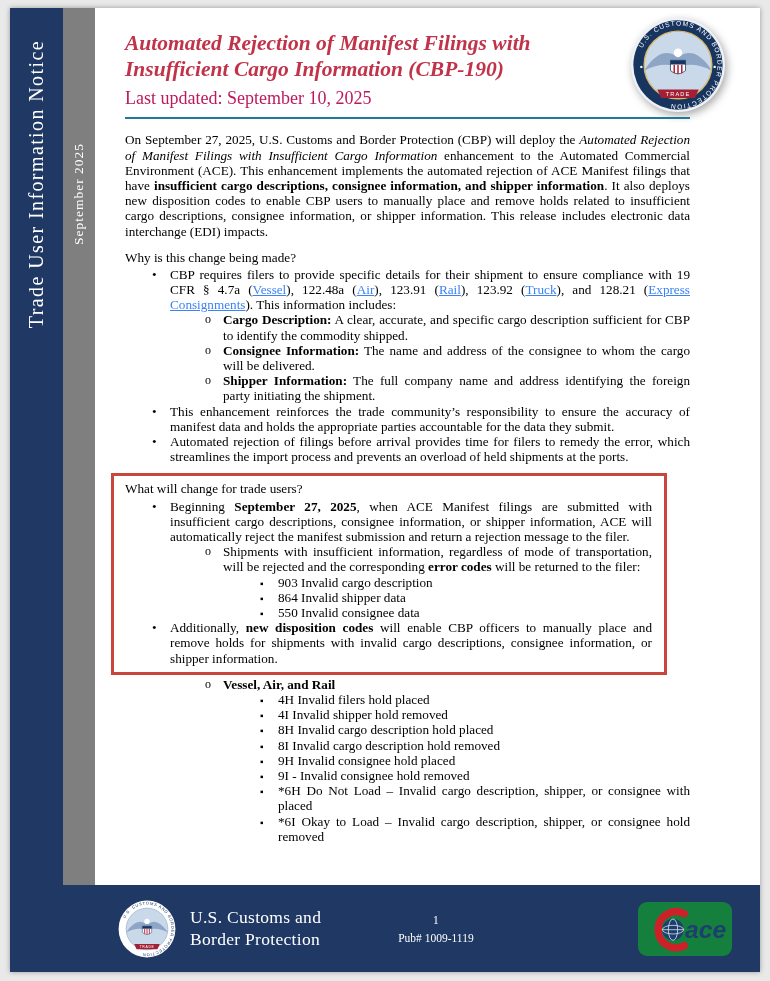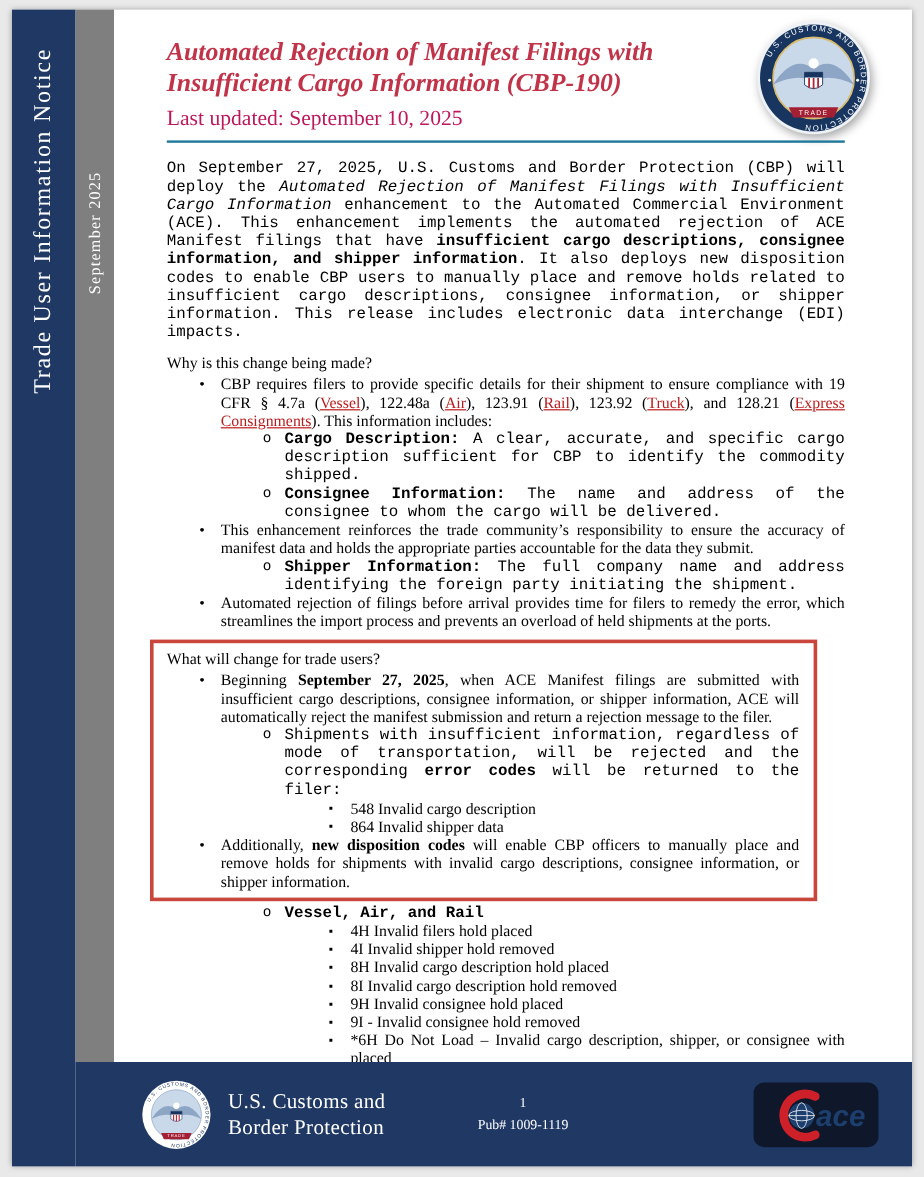--- a/index.html
+++ b/index.html
@@ -11,51 +11,51 @@
   .bar-navy{position:absolute;left:0;top:0;width:53px;height:100%;background:#1F3864;}
   .bar-gray{position:absolute;left:53px;top:0;width:32px;height:877px;background:#7F7F7F;}
   .vbox{position:absolute;display:flex;align-items:center;justify-content:center;}
   .vbox-title{left:0;top:6px;width:53px;height:340px;}
   .vbox-date{left:53px;top:128px;width:32px;height:116px;}
   .vtext{writing-mode:vertical-rl;transform:rotate(180deg);color:#ffffff;white-space:nowrap;}
   .vtext.big{font-size:20px;letter-spacing:1.4px;}
   .vtext.small{font-size:13.5px;letter-spacing:1px;}
 
   
-  .content{position:absolute;left:85px;top:0;width:610px;box-sizing:border-box;padding:16px 15px 0 30px;color:#000;margin-left:14px;}
+  .content{position:absolute;left:85px;top:0;width:610px;box-sizing:border-box;padding:16px 15px 0 30px;color:#000;}
   h1{margin:6px 0 0;max-width:470px;font-size:21.5px;line-height:1.22;font-weight:bold;font-style:italic;color:#C13349;}
   .subtitle{margin-top:6px;font-size:18px;color:#be185d;}
   .rule{margin-top:8px;border-top:2px solid #20789B;height:0;}
-  .para{margin:13px 0 0;font-size:13.2px;line-height:15.2px;text-align:justify;font-family:Liberation Mono, monospace;}
+  .para{margin:13px 0 0;font-size:13.2px;line-height:15.2px;text-align:justify;}
   h2{margin:11px 0 1px;font-size:13.2px;font-weight:normal;}
   .li{position:relative;font-size:13.2px;line-height:15.2px;text-align:justify;margin:0;}
   .l1{padding-left:45px;}
   .l1::before{content:"\2022";position:absolute;left:27px;}
-  .l2{padding-left:98px;font-family:Liberation Mono, monospace;}
+  .l2{padding-left:98px;}
   .l2::before{content:"o";position:absolute;left:80px;font-size:12px;}
   .l3{padding-left:153px;}
   .l3::before{content:"\25AA";position:absolute;left:135px;font-size:10px;top:1px;}
   .b{font-weight:bold;}
   .i{font-style:italic;}
-  .lnk{color:#b91c1c;text-decoration:underline;cursor:pointer;}
+  .lnk{color:#3b82f6;text-decoration:underline;cursor:pointer;}
 
   .redbox{margin:8px 23px 2px -14px;border:3px solid #C9463D;border-radius:0;padding:3px 12px 6px 11px;}
   .redbox h2{margin:2px 0 2px;}
 
   
   .seal-top{position:absolute;left:621px;top:10px;width:94px;height:94px;filter:drop-shadow(2px 3px 4px rgba(0,0,0,.35));}
   .seal-top svg,.seal-foot svg,.ace-logo svg{display:block;width:100%;height:100%;}
 
   
   .footer{position:absolute;left:53px;right:0;bottom:0;height:87px;background:#1F3864;display:flex;align-items:center;box-sizing:border-box;padding:0 28px 0 55px;color:#fff;}
   .seal-foot{width:58px;height:58px;flex:0 0 auto;}
   .org{margin-left:14px;font-size:17.5px;line-height:1.22;letter-spacing:.3px;}
   .footer-center{position:absolute;left:53.5%;top:50%;transform:translate(-50%,-50%);text-align:center;font-size:11.5px;line-height:1.6;}
   .spacer{flex:1 1 auto;}
-  .ace-logo{width:104px;height:54px;background:#0f172a;border-radius:9px;flex:0 0 auto;display:flex;align-items:center;justify-content:center;box-sizing:border-box;padding:3px;}
+  .ace-logo{width:94px;height:54px;background:#15803d;border-radius:9px;flex:0 0 auto;display:flex;align-items:center;justify-content:center;box-sizing:border-box;padding:3px;}
 </style>
 </head>
 <body>
 
 <div class="canvas">
   <div class="page">
 
     <div class="bar-navy"></div>
     <div class="bar-gray"></div>
     <div class="vbox vbox-title">
@@ -94,30 +94,31 @@
       <h1>Automated Rejection of Manifest Filings with Insufficient Cargo Information (CBP-190)</h1>
       <div class="subtitle">Last updated: September 10, 2025</div>
       <div class="rule"></div>
 
       <p class="para"><span>On September 27, 2025, U.S. Customs and Border Protection (CBP) will deploy the </span><span class="i">Automated Rejection of Manifest Filings with Insufficient Cargo Information</span><span> enhancement to the Automated Commercial Environment (ACE). This enhancement implements the automated rejection of ACE Manifest filings that have </span><span class="b">insufficient cargo descriptions, consignee information, and shipper information</span><span>. It also deploys new disposition codes to enable CBP users to manually place and remove holds related to insufficient cargo descriptions, consignee information, or shipper information. This release includes electronic data interchange (EDI) impacts.</span></p>
 
       <h2>Why is this change being made?</h2>
       <div class="li l1"><span>CBP requires filers to provide specific details for their shipment to ensure compliance with 19 CFR § 4.7a (</span><span class="lnk">Vessel</span><span>), 122.48a (</span><span class="lnk">Air</span><span>), 123.91 (</span><span class="lnk">Rail</span><span>), 123.92 (</span><span class="lnk">Truck</span><span>), and 128.21 (</span><span class="lnk">Express Consignments</span><span>). This information includes:</span></div>
       <div class="li l2"><span class="b">Cargo Description:</span><span> A clear, accurate, and specific cargo description sufficient for CBP to identify the commodity shipped.</span></div>
       <div class="li l2"><span class="b">Consignee Information:</span><span> The name and address of the consignee to whom the cargo will be delivered.</span></div>
+      <div class="li l2"><span class="b">Shipper Information:</span><span> The full company name and address identifying the foreign party initiating the shipment.</span></div>
       <div class="li l1"><span>This enhancement reinforces the trade community’s responsibility to ensure the accuracy of manifest data and holds the appropriate parties accountable for the data they submit.</span></div>
-      <div class="li l2"><span class="b">Shipper Information:</span><span> The full company name and address identifying the foreign party initiating the shipment.</span></div>
       <div class="li l1"><span>Automated rejection of filings before arrival provides time for filers to remedy the error, which streamlines the import process and prevents an overload of held shipments at the ports.</span></div>
 
       <div class="redbox">
         <h2>What will change for trade users?</h2>
         <div class="li l1"><span>Beginning </span><span class="b">September 27, 2025</span><span>, when ACE Manifest filings are submitted with insufficient cargo descriptions, consignee information, or shipper information, ACE will automatically reject the manifest submission and return a rejection message to the filer.</span></div>
         <div class="li l2"><span>Shipments with insufficient information, regardless of mode of transportation, will be rejected and the corresponding </span><span class="b">error codes</span><span> will be returned to the filer:</span></div>
-        <div class="li l3">548 Invalid cargo description</div>
+        <div class="li l3">903 Invalid cargo description</div>
         <div class="li l3">864 Invalid shipper data</div>
+        <div class="li l3">550 Invalid consignee data</div>
         <div class="li l1"><span>Additionally, </span><span class="b">new disposition codes</span><span> will enable CBP officers to manually place and remove holds for shipments with invalid cargo descriptions, consignee information, or shipper information.</span></div>
       </div>
 
       <div class="li l2"><span class="b">Vessel, Air, and Rail</span></div>
       <div class="li l3">4H Invalid filers hold placed</div>
       <div class="li l3">4I Invalid shipper hold removed</div>
       <div class="li l3">8H Invalid cargo description hold placed</div>
       <div class="li l3">8I Invalid cargo description hold removed</div>
       <div class="li l3">9H Invalid consignee hold placed</div>
       <div class="li l3">9I - Invalid consignee hold removed</div>

